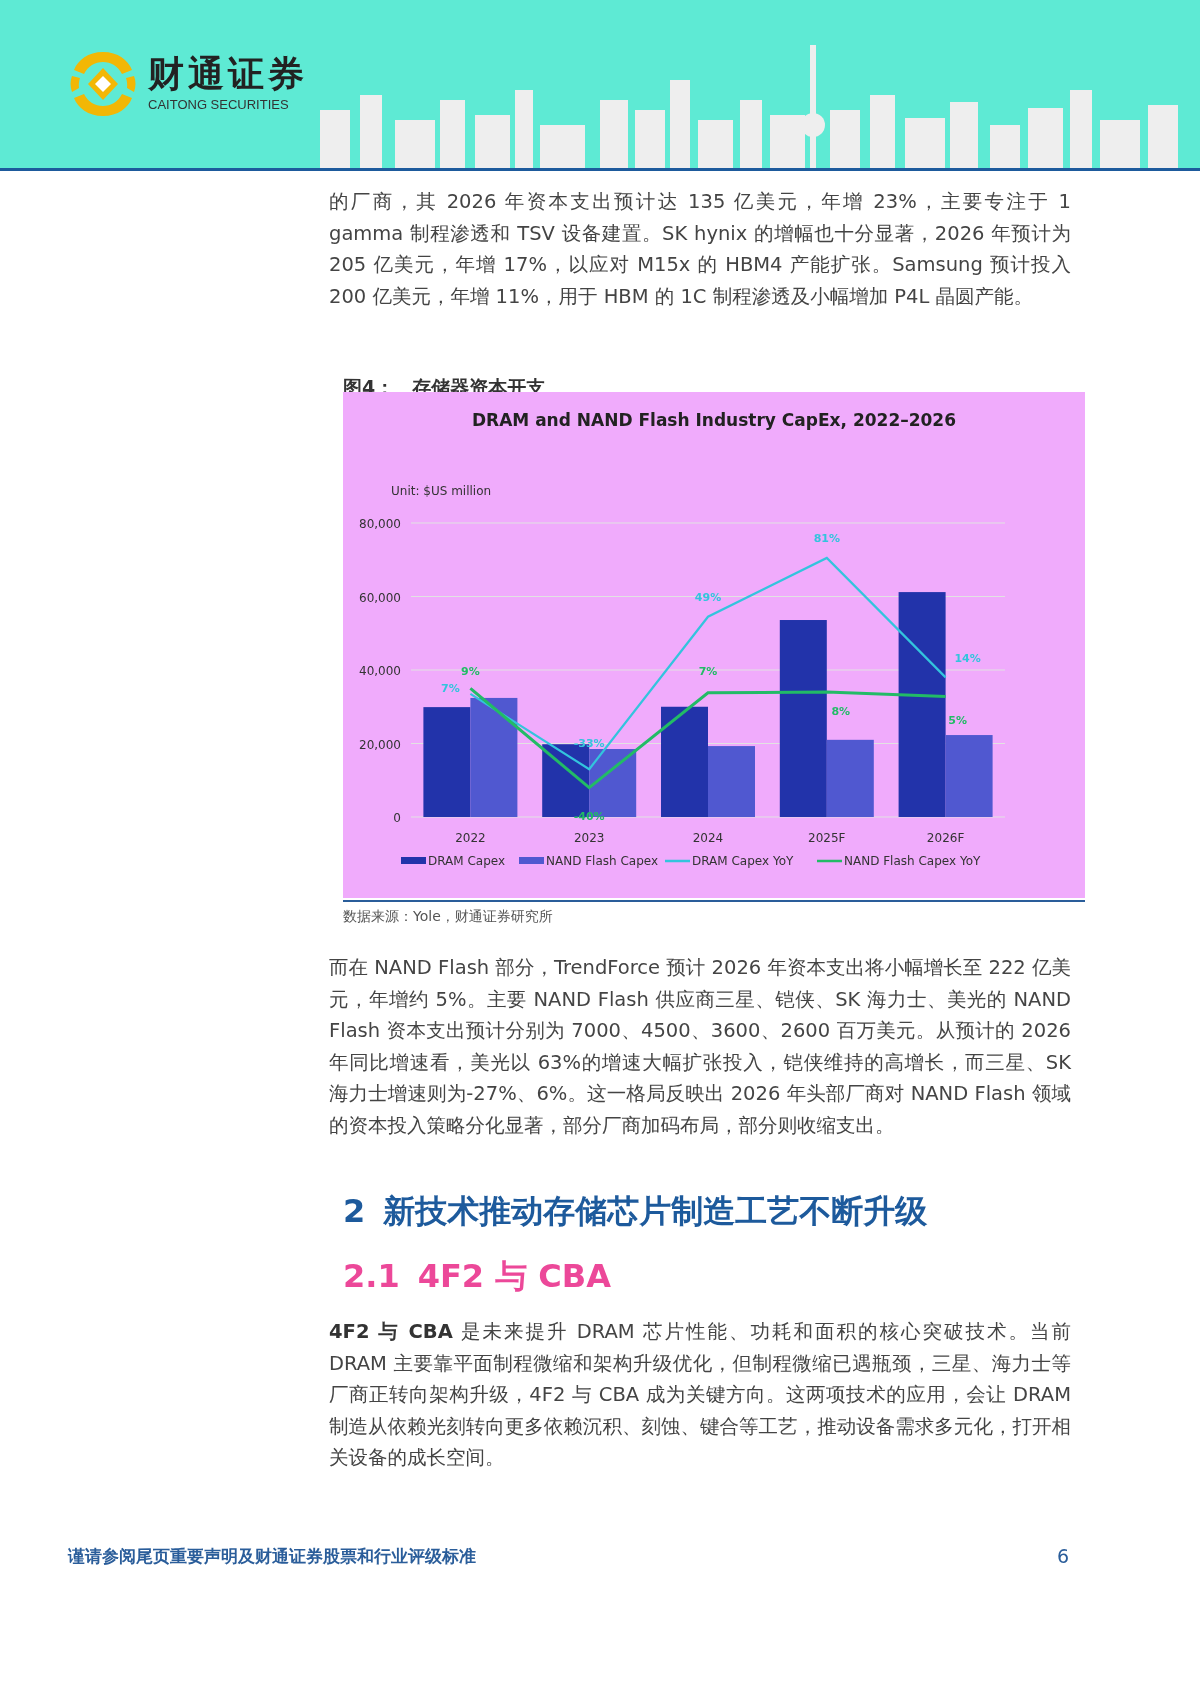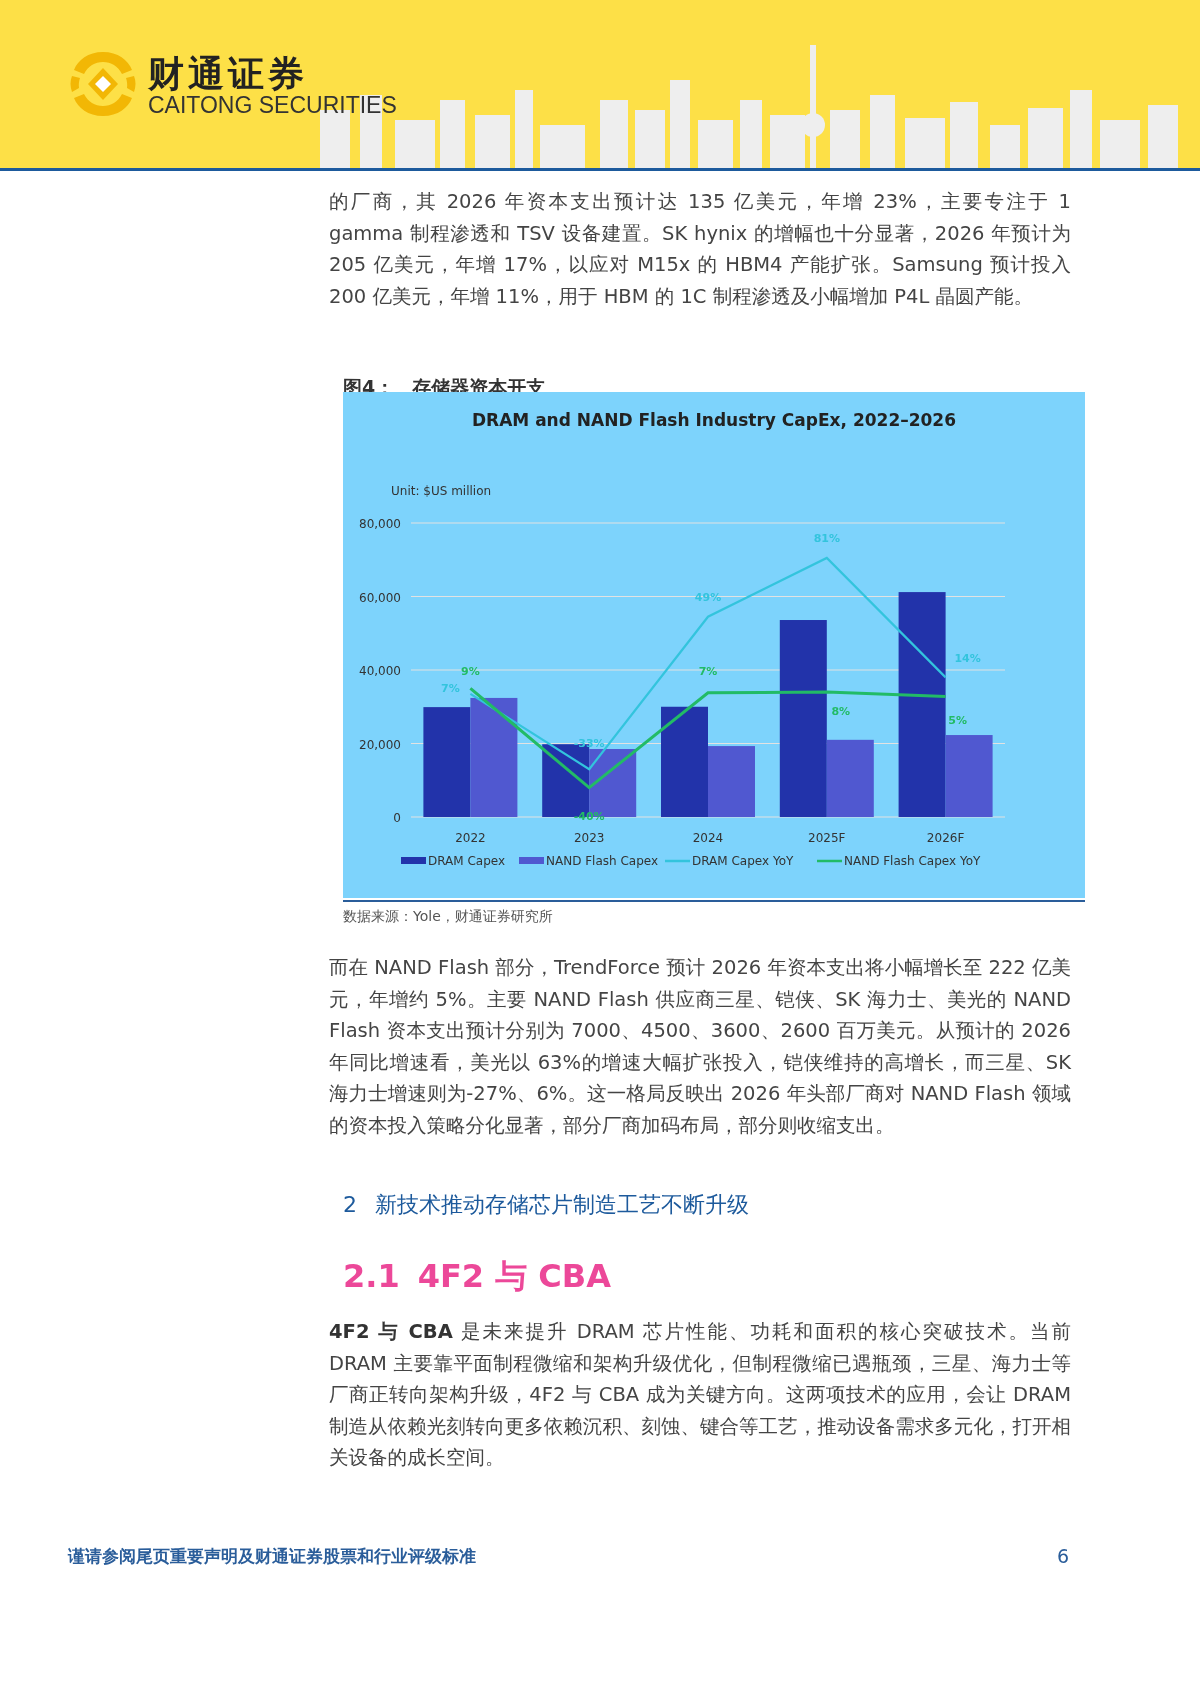--- a/index.html
+++ b/index.html
@@ -1,39 +1,39 @@
 <!DOCTYPE html>
 <html><head>
 <meta charset="utf-8">
 <style>
   html, body { margin: 0; padding: 0; background: #ffffff; }
   body { width: 1200px; height: 1698px; position: relative; overflow: hidden; font-family: "DejaVu Sans", "Liberation Sans", sans-serif; color: #404040; }
 
-  .header { position: absolute; left: 0; top: 0; width: 1200px; height: 170px; background: #fde047; }
+  .header { position: absolute; left: 0; top: 0; width: 1200px; height: 170px; background: #5eead4; }
   .skyline { position: absolute; left: 300px; top: 40px; width: 900px; height: 128px; }
   .header-rule { position: absolute; left: 0; top: 168px; width: 1200px; height: 3px; background: #1d5a9c; }
   .logo { position: absolute; left: 68px; top: 48px; display: flex; align-items: center; }
   .logo-mark { width: 70px; height: 72px; }
   .logo-text { margin-left: 10px; }
   .logo-cn { font-family: "DejaVu Serif", serif; font-weight: bold; font-size: 36px; color: #222; letter-spacing: 4px; line-height: 40px; }
-  .logo-en { font-family: "Liberation Sans", sans-serif; font-size: 23px; color: #333; line-height: 20px; margin-top: 2px; }
+  .logo-en { font-family: "Liberation Sans", sans-serif; font-size: 13px; color: #333; line-height: 20px; margin-top: 2px; }
   .report-type { position: absolute; left: 755px; top: 90px; font-size: 21px; color: #777; letter-spacing: 0px; }
 
   .content { position: absolute; left: 329px; width: 742px; }
   .para { font-size: 19.5px; line-height: 31.5px; color: #444; text-align: justify; margin: 0; }
   .para b { color: #333; }
 
   .fig-title { position: absolute; left: 343px; top: 358px; width: 742px; font-size: 19px; font-weight: bold; color: #333; padding-bottom: 6px; border-bottom: 2px solid #2a5d9a; margin-top: 17px; }
   .fig-title span { margin-right: 18px; }
 
-  .chart-box { position: absolute; left: 343px; top: 392px; width: 742px; height: 506px; background: #7dd3fc; }
+  .chart-box { position: absolute; left: 343px; top: 392px; width: 742px; height: 506px; background: #f0abfc; }
   .chart-source-rule { position: absolute; left: 343px; top: 900px; width: 742px; height: 2px; background: #2a5d9a; }
   .source { position: absolute; left: 343px; top: 908px; font-size: 14px; color: #555; }
 
-  .h1 { position: absolute; left: 343px; top: 1190px; font-size: 22px; font-weight: normal; color: #1d5a9c; }
+  .h1 { position: absolute; left: 343px; top: 1190px; font-size: 32px; font-weight: bold; color: #1d5a9c; }
   .h1 .num { margin-right: 18px; }
   .h2 { position: absolute; left: 343px; top: 1255px; font-size: 32px; font-weight: bold; color: #ec4899; }
   .h2 .num { margin-right: 18px; }
 
   .footer-note { position: absolute; left: 68px; top: 1545px; font-size: 17px; color: #2a5d9a; font-weight: bold; }
   .page-num { position: absolute; left: 1057px; top: 1545px; font-size: 19px; color: #2a5d9a; }
 </style>
 </head>
 <body>
 

